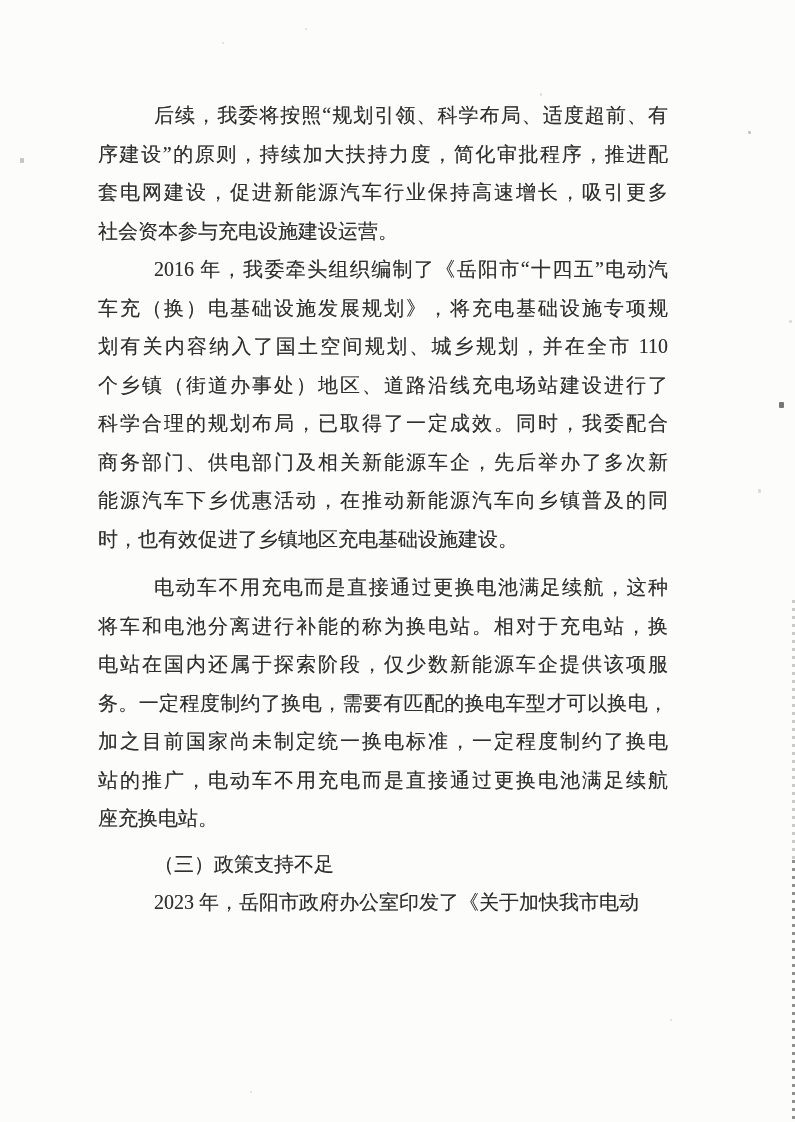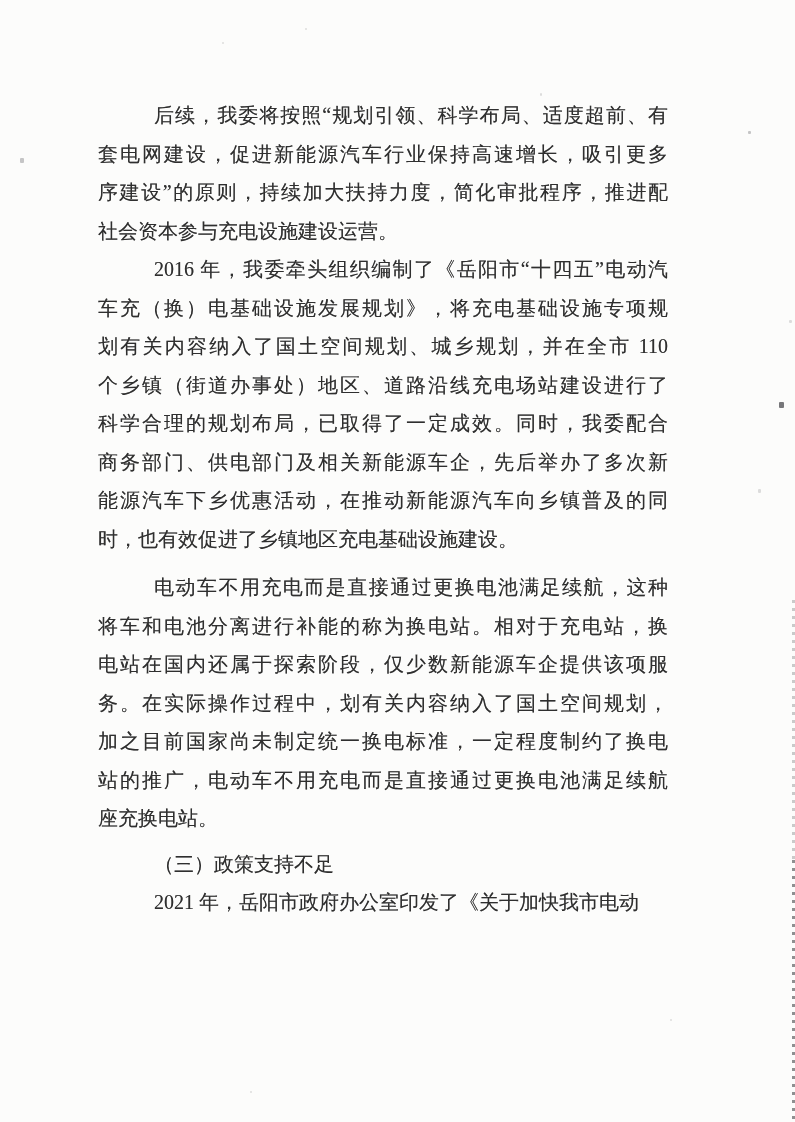--- a/index.html
+++ b/index.html
@@ -57,53 +57,53 @@
 </style>
 </head>
 <body>
 
 <div class="page" style="background-color: rgb(252, 252, 251);">
 
   <div class="textcol" style="color: rgb(47, 47, 47);">
 
     <div class="block">
       <div class="line indent fill">后续，我委将按照“规划引领、科学布局、适度超前、有</div>
+      <div class="line fill">序建设”的原则，持续加大扶持力度，简化审批程序，推进配</div>
       <div class="line fill">套电网建设，促进新能源汽车行业保持高速增长，吸引更多</div>
-      <div class="line fill">序建设”的原则，持续加大扶持力度，简化审批程序，推进配</div>
       <div class="line">社会资本参与充电设施建设运营。</div>
     </div>
 
 
     <div class="block">
       <div class="line indent fill">2016 年，我委牵头组织编制了《岳阳市“十四五”电动汽</div>
       <div class="line fill">车充（换）电基础设施发展规划》，将充电基础设施专项规</div>
       <div class="line fill">划有关内容纳入了国土空间规划、城乡规划，并在全市 110</div>
       <div class="line fill">个乡镇（街道办事处）地区、道路沿线充电场站建设进行了</div>
       <div class="line fill">科学合理的规划布局，已取得了一定成效。同时，我委配合</div>
       <div class="line fill">商务部门、供电部门及相关新能源车企，先后举办了多次新</div>
       <div class="line fill">能源汽车下乡优惠活动，在推动新能源汽车向乡镇普及的同</div>
       <div class="line">时，也有效促进了乡镇地区充电基础设施建设。</div>
     </div>
 
     <div class="block gap-10">
       <div class="line indent fill">电动车不用充电而是直接通过更换电池满足续航，这种</div>
       <div class="line fill">将车和电池分离进行补能的称为换电站。相对于充电站，换</div>
       <div class="line fill">电站在国内还属于探索阶段，仅少数新能源车企提供该项服</div>
-      <div class="line fill">务。在实际操作过程中，划有关内容纳入了国土空间规划，</div>
+      <div class="line fill">务。一定程度制约了换电，需要有匹配的换电车型才可以换电，</div>
       <div class="line fill">加之目前国家尚未制定统一换电标准，一定程度制约了换电</div>
       <div class="line fill">站的推广，电动车不用充电而是直接通过更换电池满足续航</div>
       <div class="line">座充换电站。</div>
     </div>
 
     <div class="block gap-7">
       <div class="line indent">（三）政策支持不足</div>
     </div>
 
     <div class="block">
-      <div class="line indent">2021 年，岳阳市政府办公室印发了《关于加快我市电动</div>
+      <div class="line indent">2023 年，岳阳市政府办公室印发了《关于加快我市电动</div>
     </div>
 
   </div>
 
   <div class="speck" style="left:20px;  top:158px;  width:4px; height:5px;"></div>
   <div class="speck faint" style="left:222px; top:42px;   width:2px; height:2px;"></div>
   <div class="speck faint" style="left:305px; top:28px;   width:2px; height:2px;"></div>
   <div class="speck faint" style="left:540px; top:93px;   width:2px; height:3px;"></div>
   <div class="speck" style="left:748px; top:131px;  width:3px; height:3px;"></div>
   <div class="speck faint" style="left:789px; top:320px;  width:3px; height:3px;"></div>

